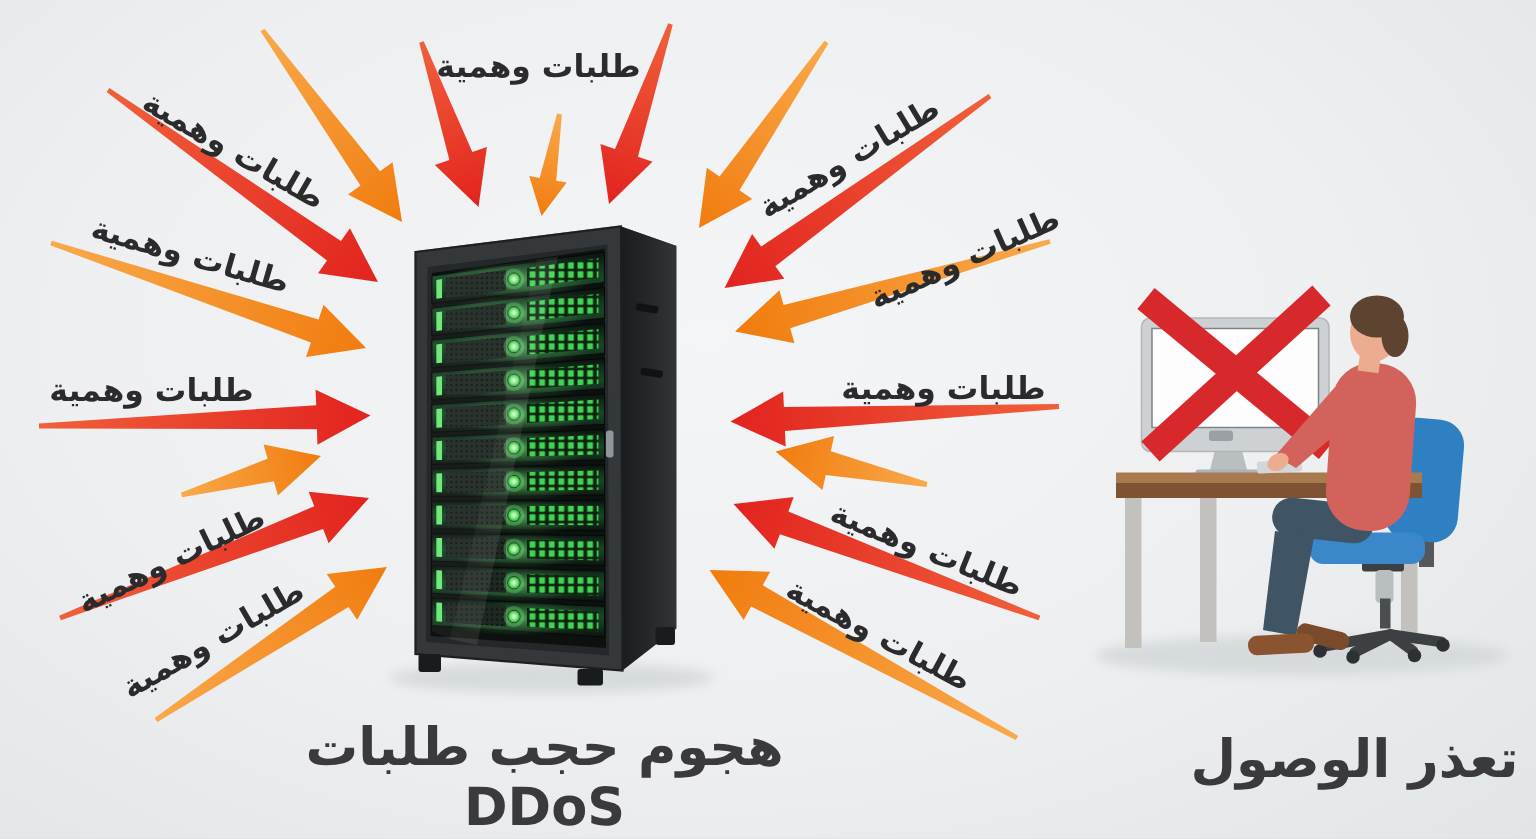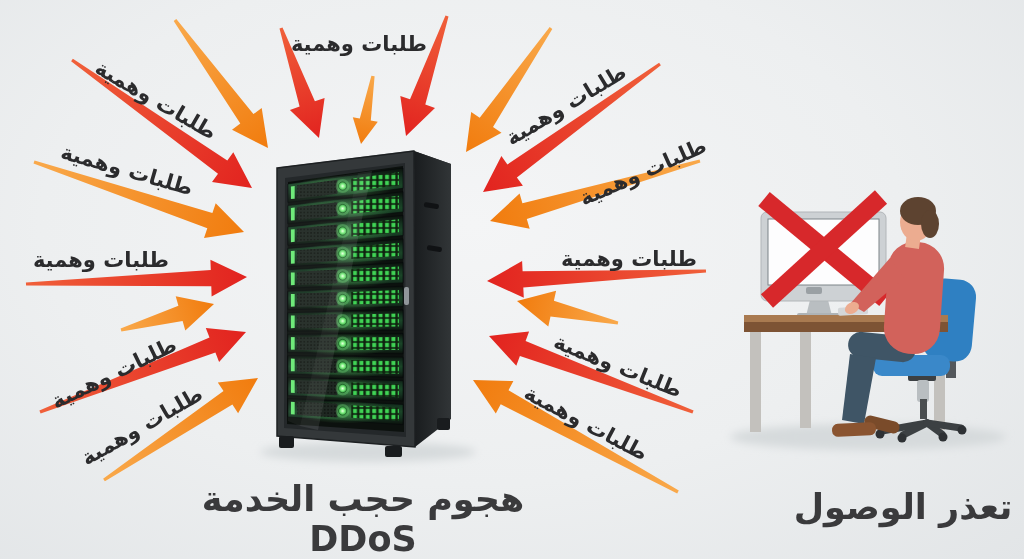--- a/index.html
+++ b/index.html
@@ -351,15 +351,15 @@
       <div class="fr-label" style="left: 114px; top: 373px; transform: translate(-50%, -50%) rotate(-26deg);">طلبات وهمية</div>
       <div class="fr-label" style="left: 142px; top: 426px; transform: translate(-50%, -50%) rotate(-30deg);">طلبات وهمية</div>
       <div class="fr-label" style="left: 359px; top: 44px; transform: translate(-50%, -50%) rotate(0deg);">طلبات وهمية</div>
       <div class="fr-label" style="left: 566px; top: 105px; transform: translate(-50%, -50%) rotate(-31deg);">طلبات وهمية</div>
       <div class="fr-label" style="left: 643px; top: 172px; transform: translate(-50%, -50%) rotate(-24deg);">طلبات وهمية</div>
       <div class="fr-label" style="left: 629px; top: 259px; transform: translate(-50%, -50%) rotate(0deg);">طلبات وهمية</div>
       <div class="fr-label" style="left: 618px; top: 366px; transform: translate(-50%, -50%) rotate(22deg);">طلبات وهمية</div>
       <div class="fr-label" style="left: 586px; top: 423px; transform: translate(-50%, -50%) rotate(28deg);">طلبات وهمية</div>
     </div>
 
-  <div class="caption caption-server">هجوم حجب الخدمة DDoS</div>
+  <div class="caption caption-server">هجوم حجب طلبات DDoS</div>
   <div class="caption caption-user">تعذر الوصول</div>
 </div>
 
 </body></html>

